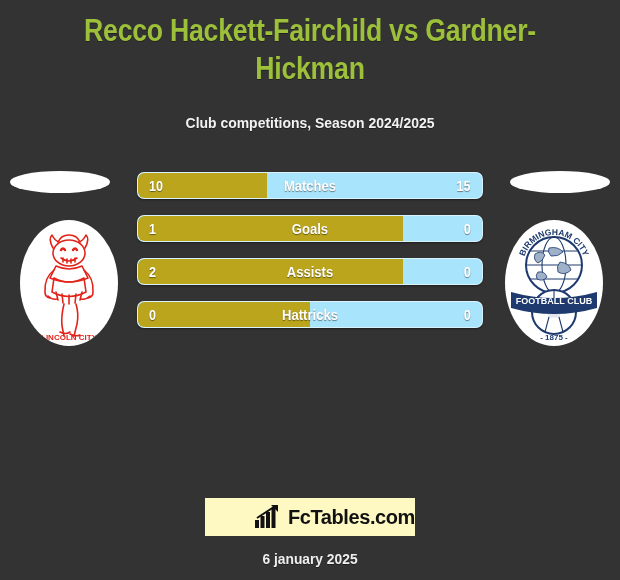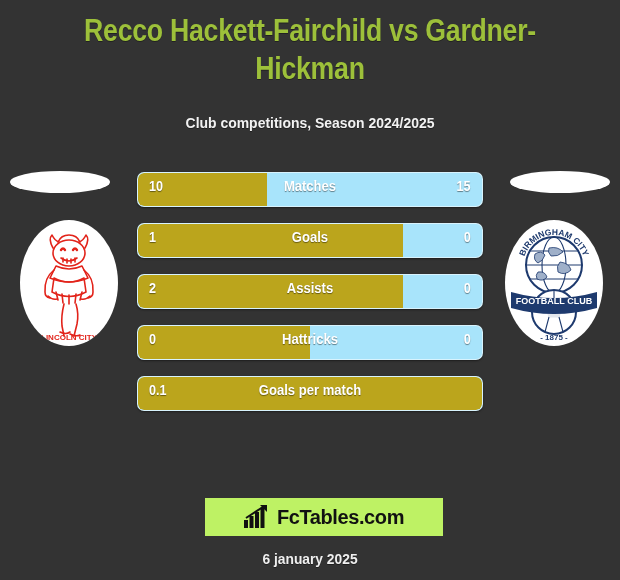--- a/index.html
+++ b/index.html
@@ -77,21 +77,21 @@
 
   
   .rows {
     position: absolute;
     left: 137px;
     top: 172px;
     width: 346px;
   }
   .row {
     position: relative;
-    height: 35px;
+    height: 27px;
     margin-bottom: 16px;
   }
   .bar {
     position: absolute;
     inset: 0;
     border-radius: 7px;
     overflow: hidden;
     background: #a8e4fb;
     box-shadow: 0 1px 2px rgba(0,0,0,0.45);
     border: 1px solid rgba(255,255,255,0.55);
@@ -123,26 +123,26 @@
     text-align: center;
     transform-origin: center center;
     font-size: 14.5px;
   }
 
   
   .logo {
     position: absolute;
     left: 205px;
     top: 498px;
-    width: 238px;
+    width: 210px;
     height: 38px;
-    background: #bef264;
+    background: #fef9c3;
     display: flex;
     align-items: center;
-    justify-content: center;
+    justify-content: flex-end;
     gap: 7px;
   }
   .logo-icon { display: block; }
   .logo-text {
     color: #111111;
     font-size: 20px;
     font-weight: bold;
     letter-spacing: -0.4px;
   }
   .date {
@@ -265,27 +265,20 @@
 
     <div class="row">
       <div class="bar">
         <div class="fill-left" style="width:50%"></div>
       </div>
       <span class="label-home">0</span>
       <span class="label-mid">Hattricks</span>
       <span class="label-away">0</span>
     </div>
 
-    <div class="row">
-      <div class="bar">
-        <div class="fill-left full" style="width:100%"></div>
-      </div>
-      <span class="label-home">0.1</span>
-      <span class="label-mid">Goals per match</span>
-    </div>
 
 
 
   </div>
 
   <div class="logo">
     <svg class="logo-icon" width="26" height="24" viewBox="0 0 26 24" xmlns="http://www.w3.org/2000/svg">
       <rect x="0" y="15" width="4" height="8" fill="#111111"></rect>
       <rect x="5.5" y="11" width="4" height="12" fill="#111111"></rect>
       <rect x="11" y="7" width="4" height="16" fill="#111111"></rect>

